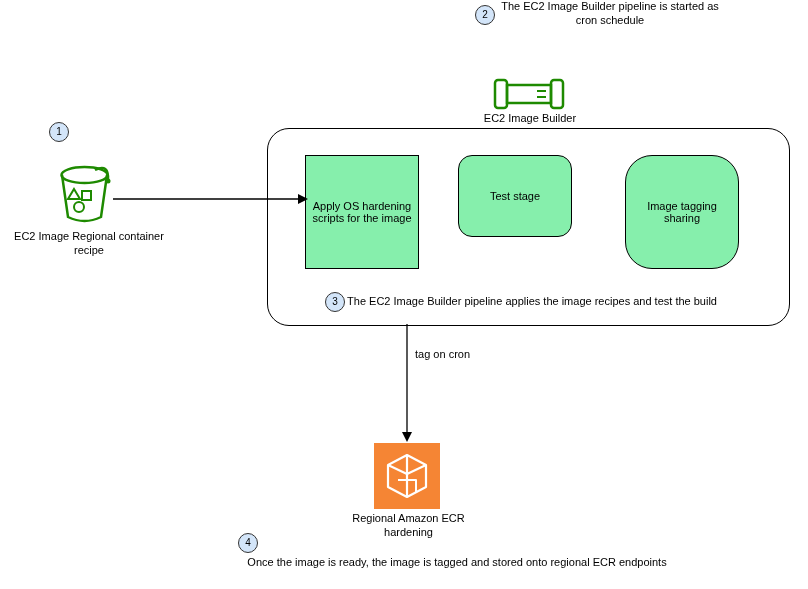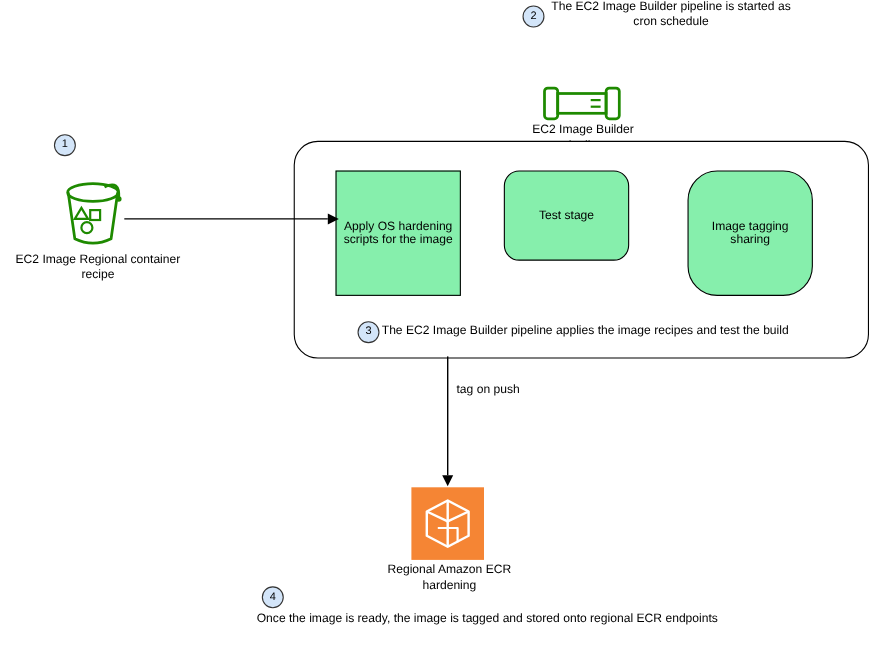--- a/index.html
+++ b/index.html
@@ -110,34 +110,34 @@
 
   <svg class="abs" style="left:113px; top:192px;" width="195" height="14">
     <line x1="0" y1="7" x2="185" y2="7" stroke="#000" stroke-width="1.3"></line>
     <polygon points="185,2 195,7 185,12" fill="#000"></polygon>
   </svg>
 
   <svg class="abs" style="left:397px; top:324px;" width="20" height="118">
     <line x1="10" y1="0" x2="10" y2="108" stroke="#000" stroke-width="1.3"></line>
     <polygon points="5,108 10,118 15,108" fill="#000"></polygon>
   </svg>
-  <div class="abs text" style="left:415px; top:348px; width:80px; text-align:left;">tag on push</div>
+  <div class="abs text" style="left:415px; top:348px; width:80px; text-align:left;">tag on cron</div>
 
   <div class="abs" style="left:374px; top:443px;">
     <svg width="66" height="66" viewBox="0 0 66 66">
       <rect x="0" y="0" width="66" height="66" fill="#f58534"></rect>
       <g stroke="#ffffff" stroke-width="2.2" fill="none" stroke-linejoin="round">
         <path d="M33 12 L52 22 L52 44 L33 54 L14 44 L14 22 Z"></path>
         <path d="M33 12 L33 31 L52 22"></path>
         <path d="M33 31 L14 22"></path>
         <path d="M33 31 L33 54"></path>
         <path d="M24 37 L42 37 L42 50" stroke-width="2"></path>
       </g>
     </svg>
   </div>
   <div class="abs text" style="left:346px; top:512px; width:125px;">Regional Amazon ECR hardening</div>
 
   <div class="abs step-circle" style="left:238px; top:533px;">
     <span>4</span>
   </div>
-  <div class="abs text" style="left:233px; top:556px; width:420px;">Once the image is ready, the image is tagged and stored onto regional ECR endpoints</div>
+  <div class="abs text" style="left:247px; top:556px; width:420px;">Once the image is ready, the image is tagged and stored onto regional ECR endpoints</div>
 
 </div>
 
 </body></html>

